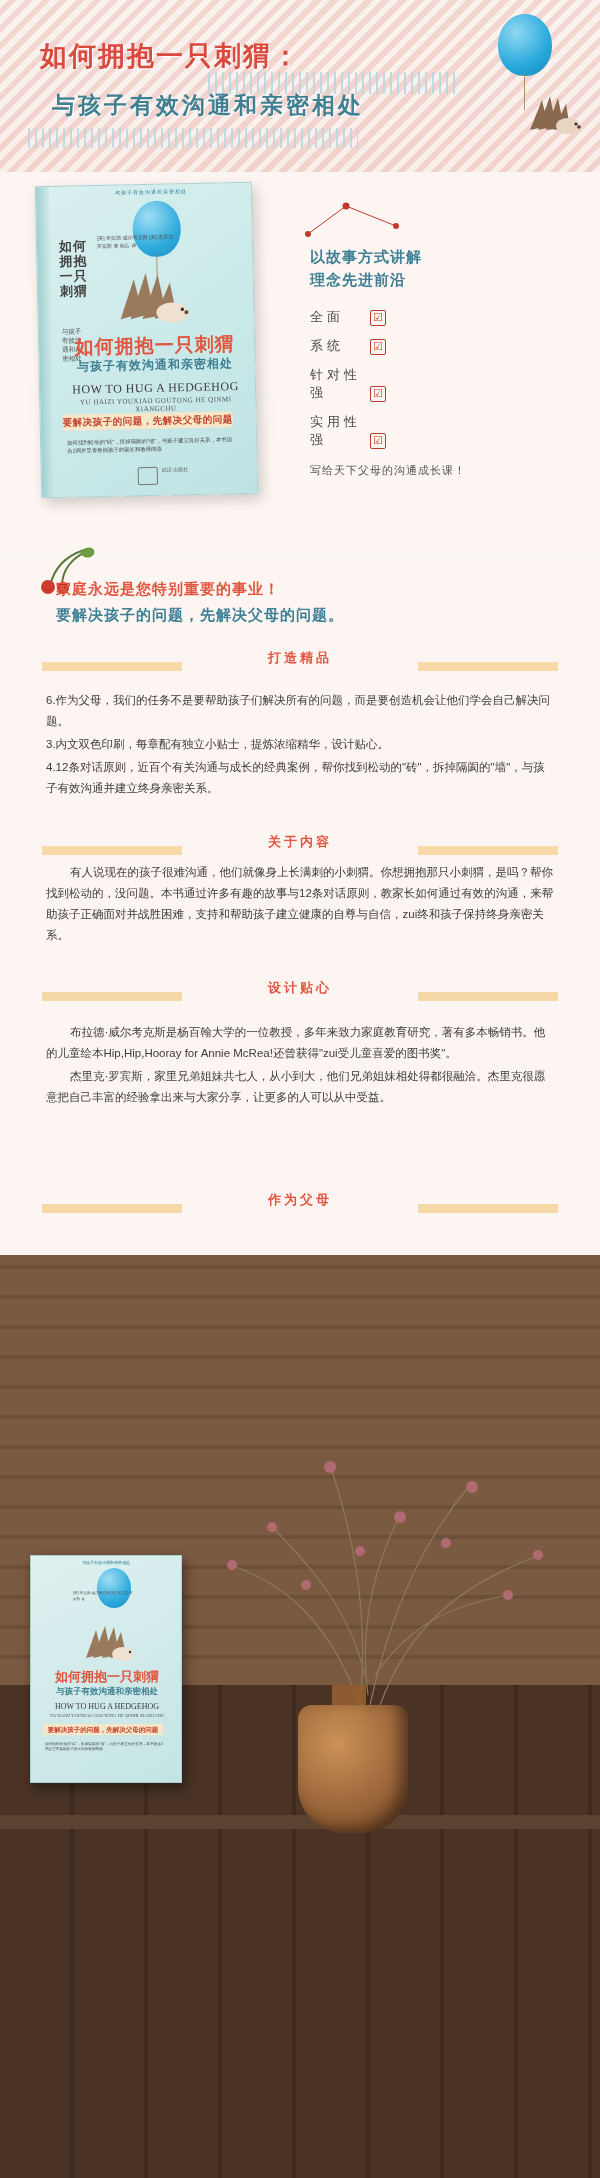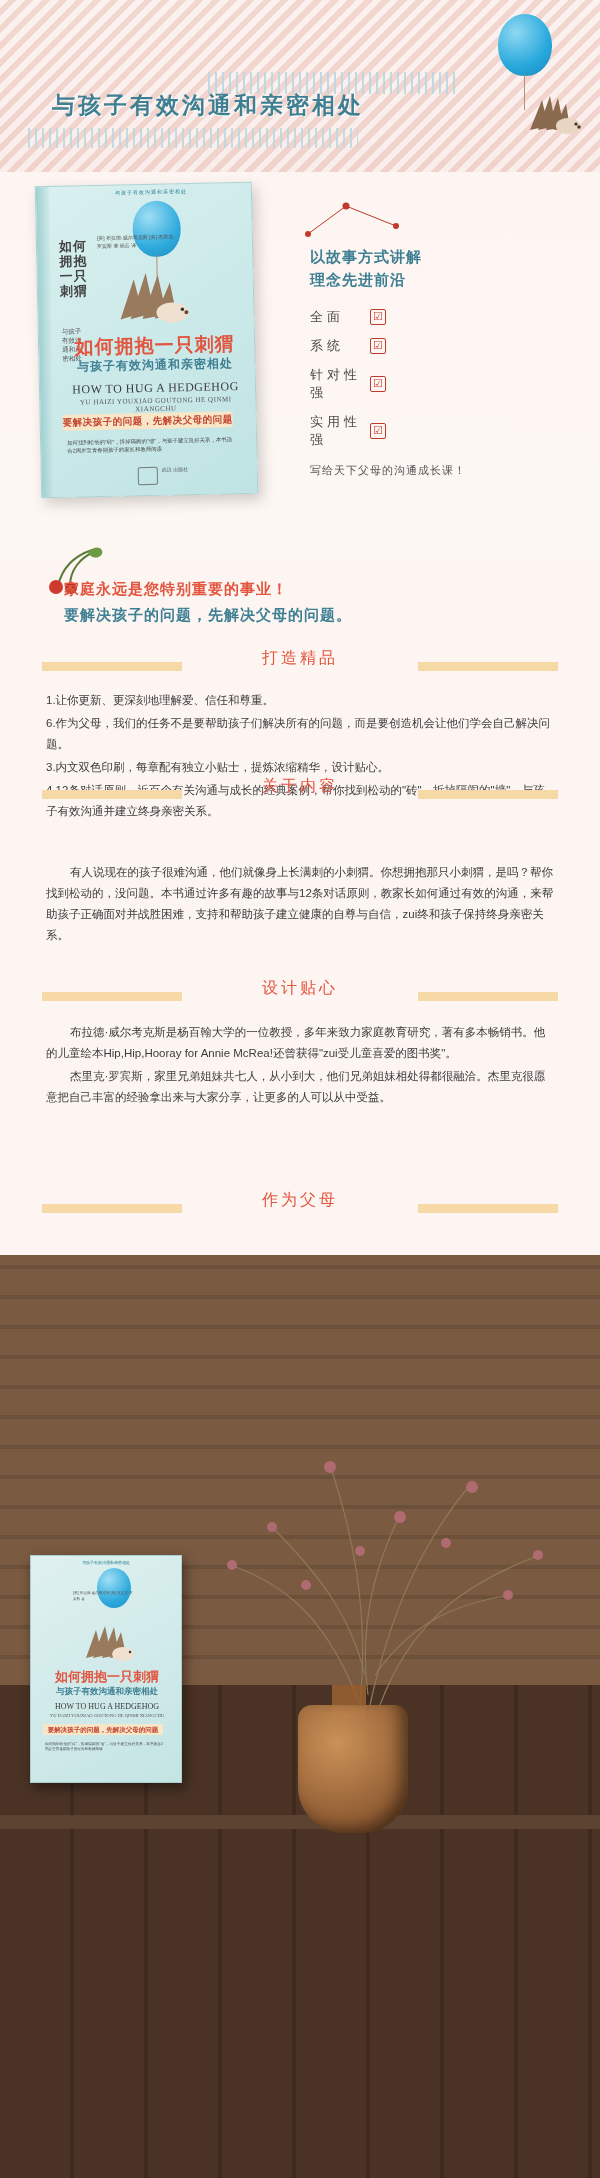--- a/index.html
+++ b/index.html
@@ -172,39 +172,39 @@
     position:absolute;
     left:310px; top:76px;
     width:260px;
   }
   .feat-h1,.feat-h2{
     font-size:15px;font-weight:bold;color:#3e7f93;letter-spacing:1px;
   }
   .feat-h2{margin-top:4px;}
   .feat-list{margin-top:18px;}
   .feat-row{
-    display:flex;align-items:center;margin-bottom:11px;
+    display:flex;align-items:flex-end;margin-bottom:11px;
   }
   .feat-label{
     width:60px;font-size:13px;color:#4a4a4a;letter-spacing:4px;
   }
   .feat-box{
     width:14px;height:14px;border:1px solid #c0392b;border-radius:2px;
     color:#c0392b;font-size:11px;line-height:13px;text-align:center;
   }
   .feat-foot{
     margin-top:14px;font-size:11px;color:#555;letter-spacing:1px;
   }
   .deco-line{
     position:absolute;left:300px;top:14px;width:120px;height:60px;
   }
 
   
   .slogan{
-    position:absolute;left:12px;top:556px;width:493px;height:90px;
+    position:absolute;left:4px;top:556px;width:493px;height:90px;
   }
   .cherry{position:absolute;left:28px;top:-14px;width:66px;height:52px;}
   .slogan1{
     position:absolute;left:52px;top:24px;
     font-size:15px;font-weight:bold;color:#e2553f;letter-spacing:1px;
   }
   .slogan2{
     position:absolute;left:52px;top:50px;
     font-size:15px;font-weight:bold;color:#3e7f93;letter-spacing:1px;text-align:right;
   }
@@ -213,21 +213,21 @@
   .sec-head{
     position:absolute;left:0;width:600px;text-align:center;
   }
   .sec-head .bar{
     position:absolute;top:14px;height:9px;width:140px;background:#f6d9a6;
   }
   .sec-head .bar.l{left:42px;}
   .sec-head .bar.r{right:42px;}
   .sec-head .txt{
     display:inline-block;position:relative;
-    font-size:16px;font-weight:normal;color:#e2553f;letter-spacing:3px;
+    font-size:13px;font-weight:bold;color:#e2553f;letter-spacing:3px;
     padding:0 16px;background:transparent;
   }
   .sec-body{
     position:absolute;left:46px;width:508px;
     font-size:11.5px;color:#3c3c3c;line-height:21px;
   }
   .sec-body p{margin:0 0 2px 0;}
   .indent{text-indent:24px;}
 
   
@@ -285,20 +285,21 @@
   }
 </style>
 </head>
 <body>
 
 <div class="page">
 
   <div class="header">
     <div class="hdr-hatch"></div>
     <div class="hdr-hatch2"></div>
+    <div class="header-title1">如何拥抱一只刺猬：</div>
     <div class="header-title2">与孩子有效沟通和亲密相处</div>
     <div class="hdr-balloon"></div>
     <div class="hdr-hedgehog">
       <svg viewBox="0 0 58 48" width="58" height="48">
         <path d="M6 40 L18 10 L24 36 Z M14 40 L26 6 L32 36 Z M22 40 L34 8 L40 38 Z M30 40 L42 14 L46 38 Z" fill="#8a6a4e"></path>
         <ellipse cx="44" cy="36" rx="12" ry="8" fill="#e8d5c2"></ellipse>
         <circle cx="52" cy="34" r="1.6" fill="#333"></circle>
         <circle cx="55" cy="37" r="1.8" fill="#5a3a28"></circle>
       </svg>
     </div>
@@ -383,27 +384,26 @@
     <div class="slogan1">家庭永远是您特别重要的事业！</div>
     <div class="slogan2">要解决孩子的问题，先解决父母的问题。</div>
   </div>
 
   <div class="sec-head" style="top:648px">
     <div class="bar l"></div>
     <div class="bar r"></div>
     <span class="txt">打造精品</span>
   </div>
   <div class="sec-body" style="top:690px">
-    <p>1.让你更新、更深刻地理解爱、信任和尊重。</p>
     <p>6.作为父母，我们的任务不是要帮助孩子们解决所有的问题，而是要创造机会让他们学会自己解决问题。</p>
     <p>3.内文双色印刷，每章配有独立小贴士，提炼浓缩精华，设计贴心。</p>
     <p>4.12条对话原则，近百个有关沟通与成长的经典案例，帮你找到松动的"砖"，拆掉隔阂的"墙"，与孩子有效沟通并建立终身亲密关系。</p>
   </div>
 
-  <div class="sec-head" style="top:776px">
+  <div class="sec-head" style="top:832px">
     <div class="bar l"></div>
     <div class="bar r"></div>
     <span class="txt">关于内容</span>
   </div>
   <div class="sec-body" style="top:862px">
     <p class="indent">有人说现在的孩子很难沟通，他们就像身上长满刺的小刺猬。你想拥抱那只小刺猬，是吗？帮你找到松动的，没问题。本书通过许多有趣的故事与12条对话原则，教家长如何通过有效的沟通，来帮助孩子正确面对并战胜困难，支持和帮助孩子建立健康的自尊与自信，zui终和孩子保持终身亲密关系。</p>
   </div>
 
   <div class="sec-head" style="top:978px">
     <div class="bar l"></div>

